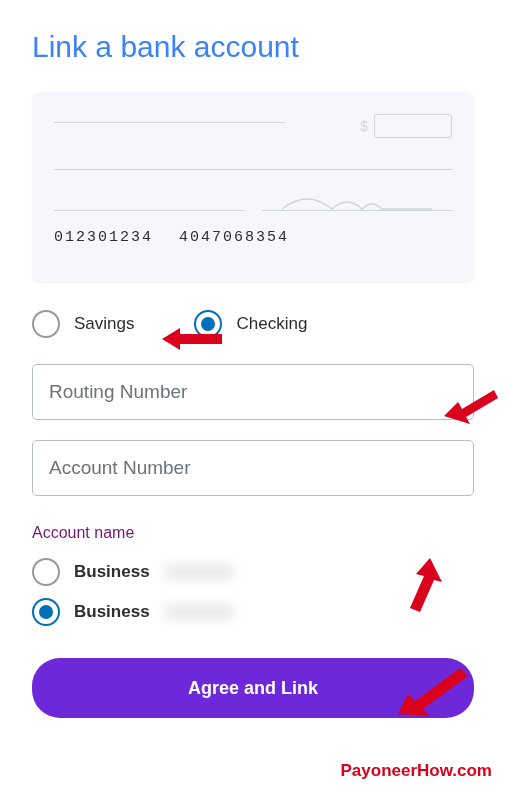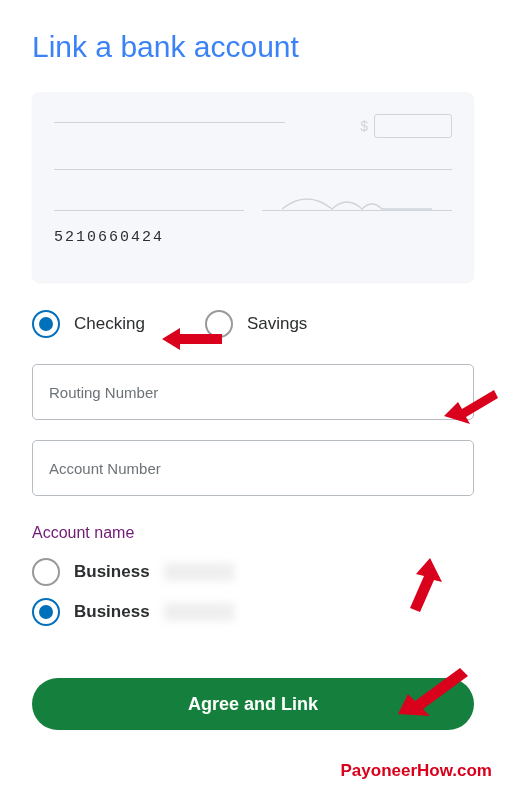--- a/index.html
+++ b/index.html
@@ -16,27 +16,27 @@
 .check-sig-left { flex: 1; height: 1px; background: #cfd4da; }
 .check-sig-right { flex: 1; height: 1px; background: #cfd4da; position: relative; }
 .squiggle { position: absolute; bottom: 0; left: 0; width: 100%; height: 24px; }
 .check-numbers { font-family: 'Courier New', monospace; letter-spacing: 2px; color: #2c2e2f; font-size: 15px; margin-top: 18px; display: flex; gap: 26px; }
 .radio-row { display: flex; gap: 60px; margin-bottom: 26px; align-items: center; position: relative; }
 .radio-item { display: flex; align-items: center; gap: 14px; cursor: pointer; }
 .radio-outer { width: 28px; height: 28px; border: 2px solid #999; border-radius: 50%; display: flex; align-items: center; justify-content: center; }
 .radio-outer.selected { border-color: #0070ba; }
 .radio-inner { width: 14px; height: 14px; background: #0070ba; border-radius: 50%; }
 .radio-label { font-size: 17px; color: #2c2e2f; }
-.text-input { width: 100%; height: 56px; border: 1px solid #b7bcc3; border-radius: 5px; padding: 0 16px; font-size: 15px; color: #2c2e2f; margin-bottom: 20px; }
+.text-input { width: 100%; height: 56px; border: 1px solid #b7bcc3; border-radius: 5px; padding: 0 16px; font-size: 19px; color: #2c2e2f; margin-bottom: 20px; }
 .text-input::placeholder { color: #6c7378; }
 .section-label { font-size: 16px; color: #701a75; margin-top: 8px; margin-bottom: 16px; }
 .account-name-row { display: flex; align-items: center; gap: 14px; margin-bottom: 12px; }
 .account-name-text { font-size: 17px; font-weight: 700; color: #2c2e2f; }
 .blur-block { width: 70px; height: 18px; background: #eee; filter: blur(4px); border-radius: 3px; }
-.primary-btn { width: 100%; height: 52px; background: #15803d; color: #fff; border: none; border-radius: 28px; font-size: 18px; font-weight: 700; cursor: pointer; margin-top: 40px; }
+.primary-btn { width: 100%; height: 60px; background: #6d28d9; color: #fff; border: none; border-radius: 28px; font-size: 18px; font-weight: 700; cursor: pointer; margin-top: 20px; }
 .watermark { position: absolute; bottom: 20px; right: 14px; color: #d9011c; font-size: 17px; font-weight: 700; font-family: Arial, sans-serif; }
 .arrow { position: absolute; pointer-events: none; }
 </style>
 </head>
 <body>
 
 
 
 <h1 class="page-title">Link a bank account</h1>
 
@@ -49,34 +49,35 @@
   <div class="check-line second"></div>
   <div class="check-sig-row">
     <div class="check-sig-left"></div>
     <div class="check-sig-right">
       <svg class="squiggle" viewBox="0 0 160 24">
         <path d="M5 22 Q 30 2 55 22 Q 70 8 85 22 Q 95 12 105 22 L 155 22" stroke="#cfd4da" stroke-width="1.5" fill="none"></path>
       </svg>
     </div>
   </div>
   <div class="check-numbers">
-    <span>5210660424</span>
+    <span>012301234</span>
+    <span>4047068354</span>
   </div>
 </div>
 
 <div class="radio-row">
   <div class="radio-item">
+    <div class="radio-outer"></div>
+    <span class="radio-label">Savings</span>
+  </div>
+  <div class="radio-item">
     <div class="radio-outer selected">
         <div class="radio-inner"></div>
       </div>
     <span class="radio-label">Checking</span>
-  </div>
-  <div class="radio-item">
-    <div class="radio-outer"></div>
-    <span class="radio-label">Savings</span>
   </div>
 </div>
 
 <input class="text-input" type="text" placeholder="Routing Number" style="">
 
 <input class="text-input" type="text" placeholder="Account Number" style="">
 
 <div class="section-label">Account name</div>
 
 <div class="account-name-row">

